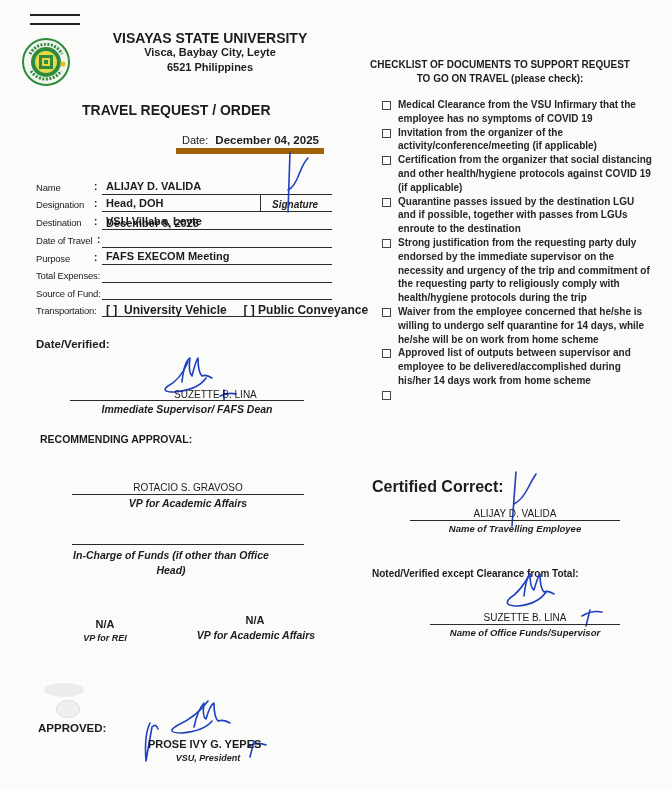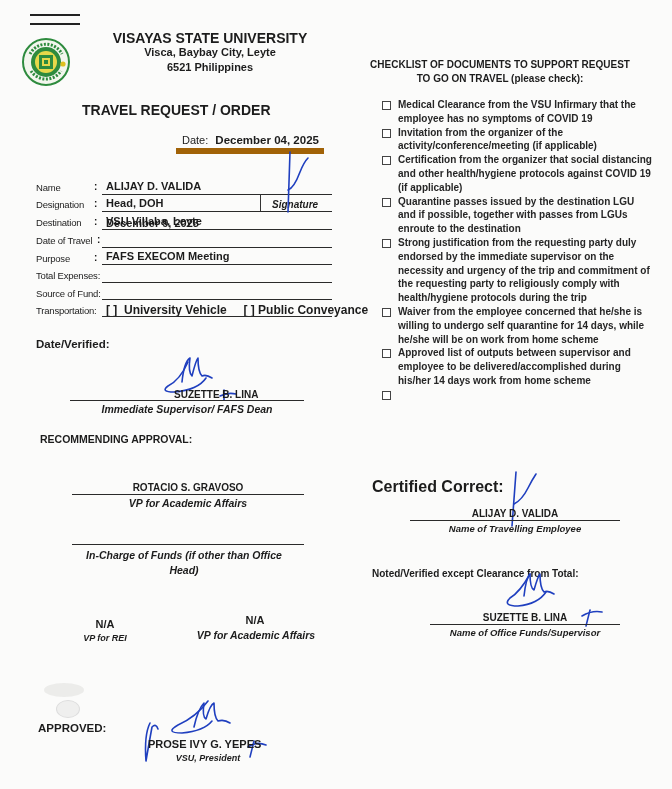--- a/index.html
+++ b/index.html
@@ -26,21 +26,21 @@
   .title { left: 82px; top: 102px; font-size: 14px; font-weight: bold; }
   .date-row { left: 176px; top: 134px; width: 148px; font-size: 11px; border-bottom: 6px solid #a16207; padding-bottom: 2px;}
   .date-row .lbl { margin-left: 6px; }
   .date-row .val { font-weight: bold; margin-left: 4px; font-size: 11.5px;}
 
   .field-lbl { position: absolute; left: 36px; font-size: 9.5px; font-weight: normal; letter-spacing: -0.2px; }
   .field-colon { position: absolute; left: 94px; font-size: 10px; font-weight: bold; }
   .field-val { position: absolute; left: 106px; font-size: 11px; font-weight: bold; }
 
   .sec-h { font-size: 11.5px; font-weight: bold; }
-  .sig-name { font-size: 10px; font-weight: bold; }
+  .sig-name { font-size: 10px; font-weight: normal; }
   .sig-role { font-size: 10.5px; font-weight: bold; font-style: italic; }
 
   
   .chk-title { left: 360px; top: 58px; width: 280px; font-size: 10px; font-weight: bold; text-align: center; line-height: 14px; }
   .chk-list { left: 382px; top: 98px; width: 270px; margin: 0; padding: 0; list-style: none; }
   .chk-list li { position: relative; padding-left: 16px; font-size: 10px; font-weight: bold; line-height: 13.8px; color: #262626; }
   .chk-list li .box { position: absolute; left: 0; top: 3px; width: 7px; height: 7px; border: 1px solid #444; background: #fff; }
 </style>
 </head>
 <body>
@@ -133,21 +133,21 @@
 <div class="abs sig-name" style="left:174px;top:389px">SUZETTE B. LINA</div>
 <div class="line" style="left:70px;top:400px;width:234px"></div>
 <div class="abs sig-role c" style="left:70px;top:403px;width:234px">Immediate Supervisor/ FAFS Dean</div>
 
 <div class="abs" style="left:40px;top:433px;font-size:10.5px;font-weight:bold">RECOMMENDING APPROVAL:</div>
 <div class="abs sig-name c" style="left:72px;top:482px;width:232px">ROTACIO S. GRAVOSO</div>
 <div class="line" style="left:72px;top:494px;width:232px"></div>
 <div class="abs sig-role c" style="left:72px;top:497px;width:232px">VP for Academic Affairs</div>
 
 <div class="line" style="left:72px;top:544px;width:232px"></div>
-<div class="abs sig-role c" style="left:68px;top:548px;width:232px;line-height:15px">
+<div class="abs sig-role c" style="left:55px;top:548px;width:232px;line-height:15px">
   <div>In-Charge of Funds (if other than Office</div>
   <div>Head)</div>
 </div>
 
 <div class="abs b c" style="left:70px;top:618px;width:70px;font-size:11px">N/A</div>
 <div class="abs i b c" style="left:70px;top:633px;width:70px;font-size:9px">VP for REI</div>
 <div class="abs b c" style="left:190px;top:614px;width:130px;font-size:11px">N/A</div>
 <div class="abs sig-role c" style="left:186px;top:629px;width:140px">VP for Academic Affairs</div>
 
 <div class="abs" style="left:44px;top:683px;width:40px;height:14px;border-radius:50%;background:#ececea"></div>

